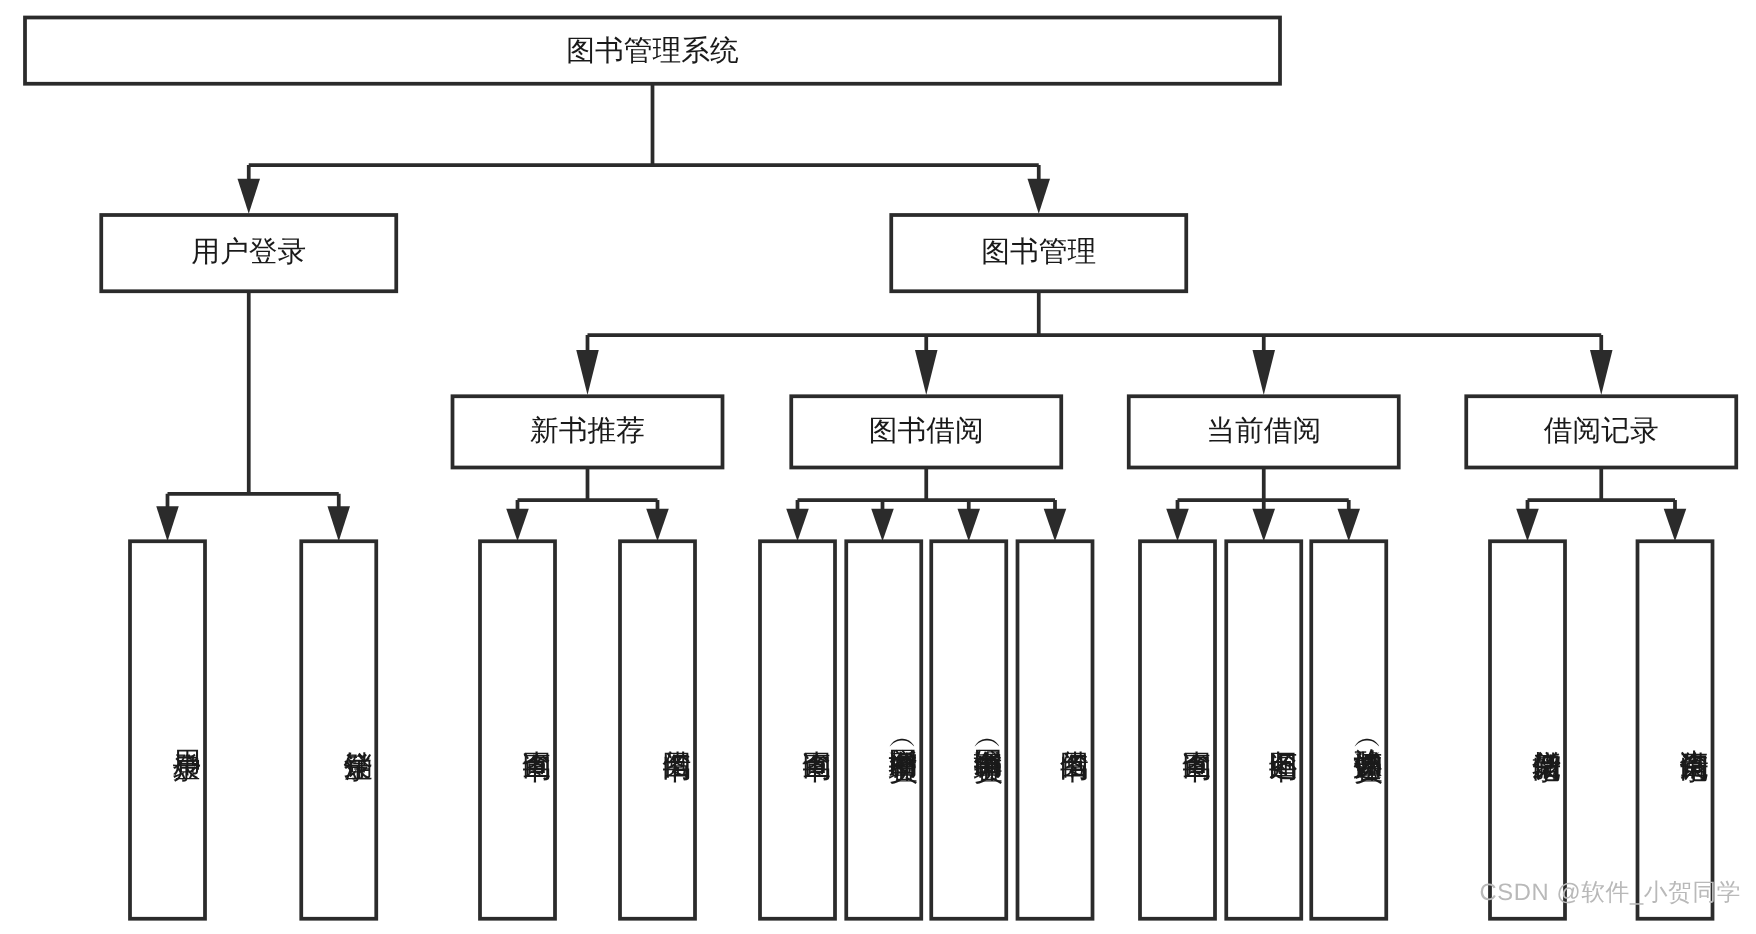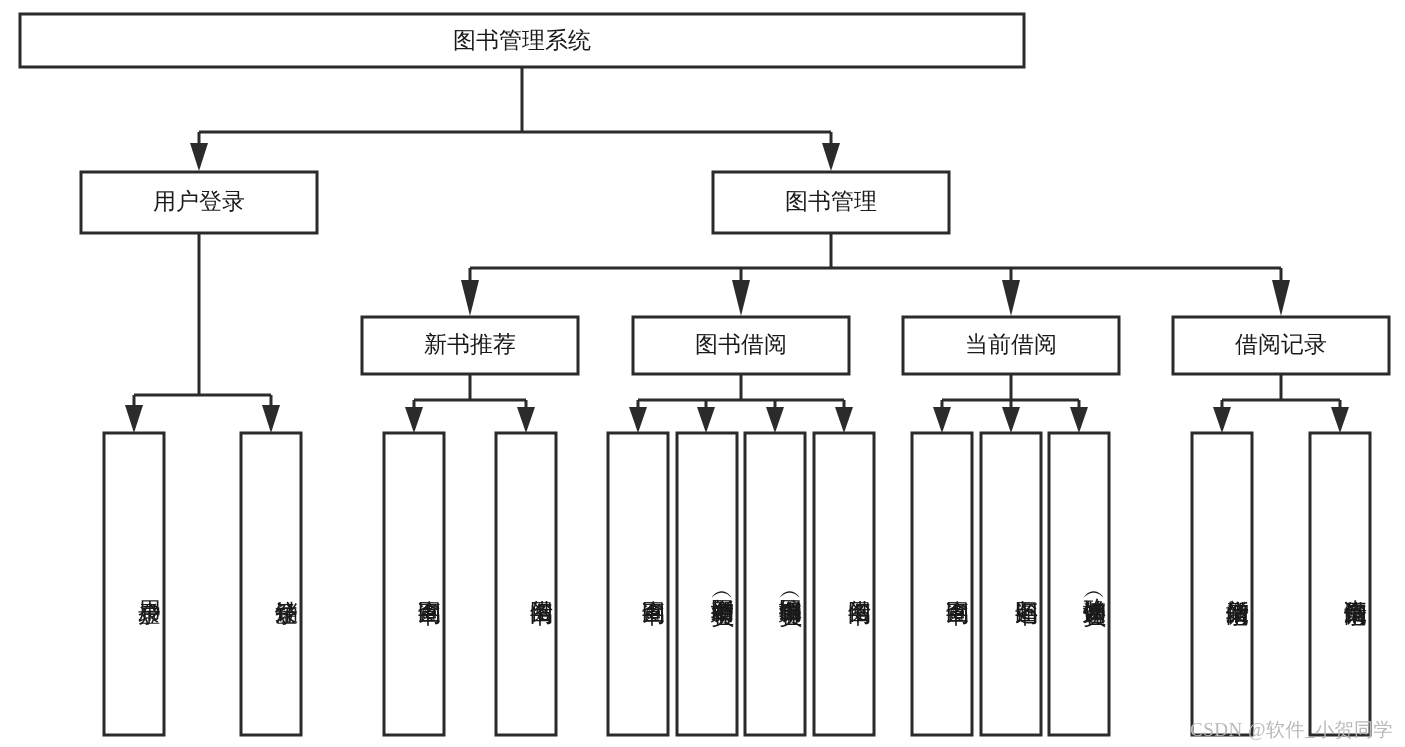--- a/index.html
+++ b/index.html
@@ -58,22 +58,22 @@
     text-align: center;
     white-space: nowrap;
     writing-mode: vertical-rl;
     text-orientation: upright;
     letter-spacing: 1px;
     pointer-events: none;
   }
   .watermark {
     position: absolute;
     right: 12px;
-    bottom: 4px;
-    font-family: Liberation Serif, serif;
+    bottom: 20px;
+    font-family: Liberation Sans, sans-serif;
     font-size: 19px;
     color: #b9b9b9;
     letter-spacing: 0.5px;
     white-space: nowrap;
   }
 </style>
 </head>
 <body>
 
 <div id="diagram-root">

